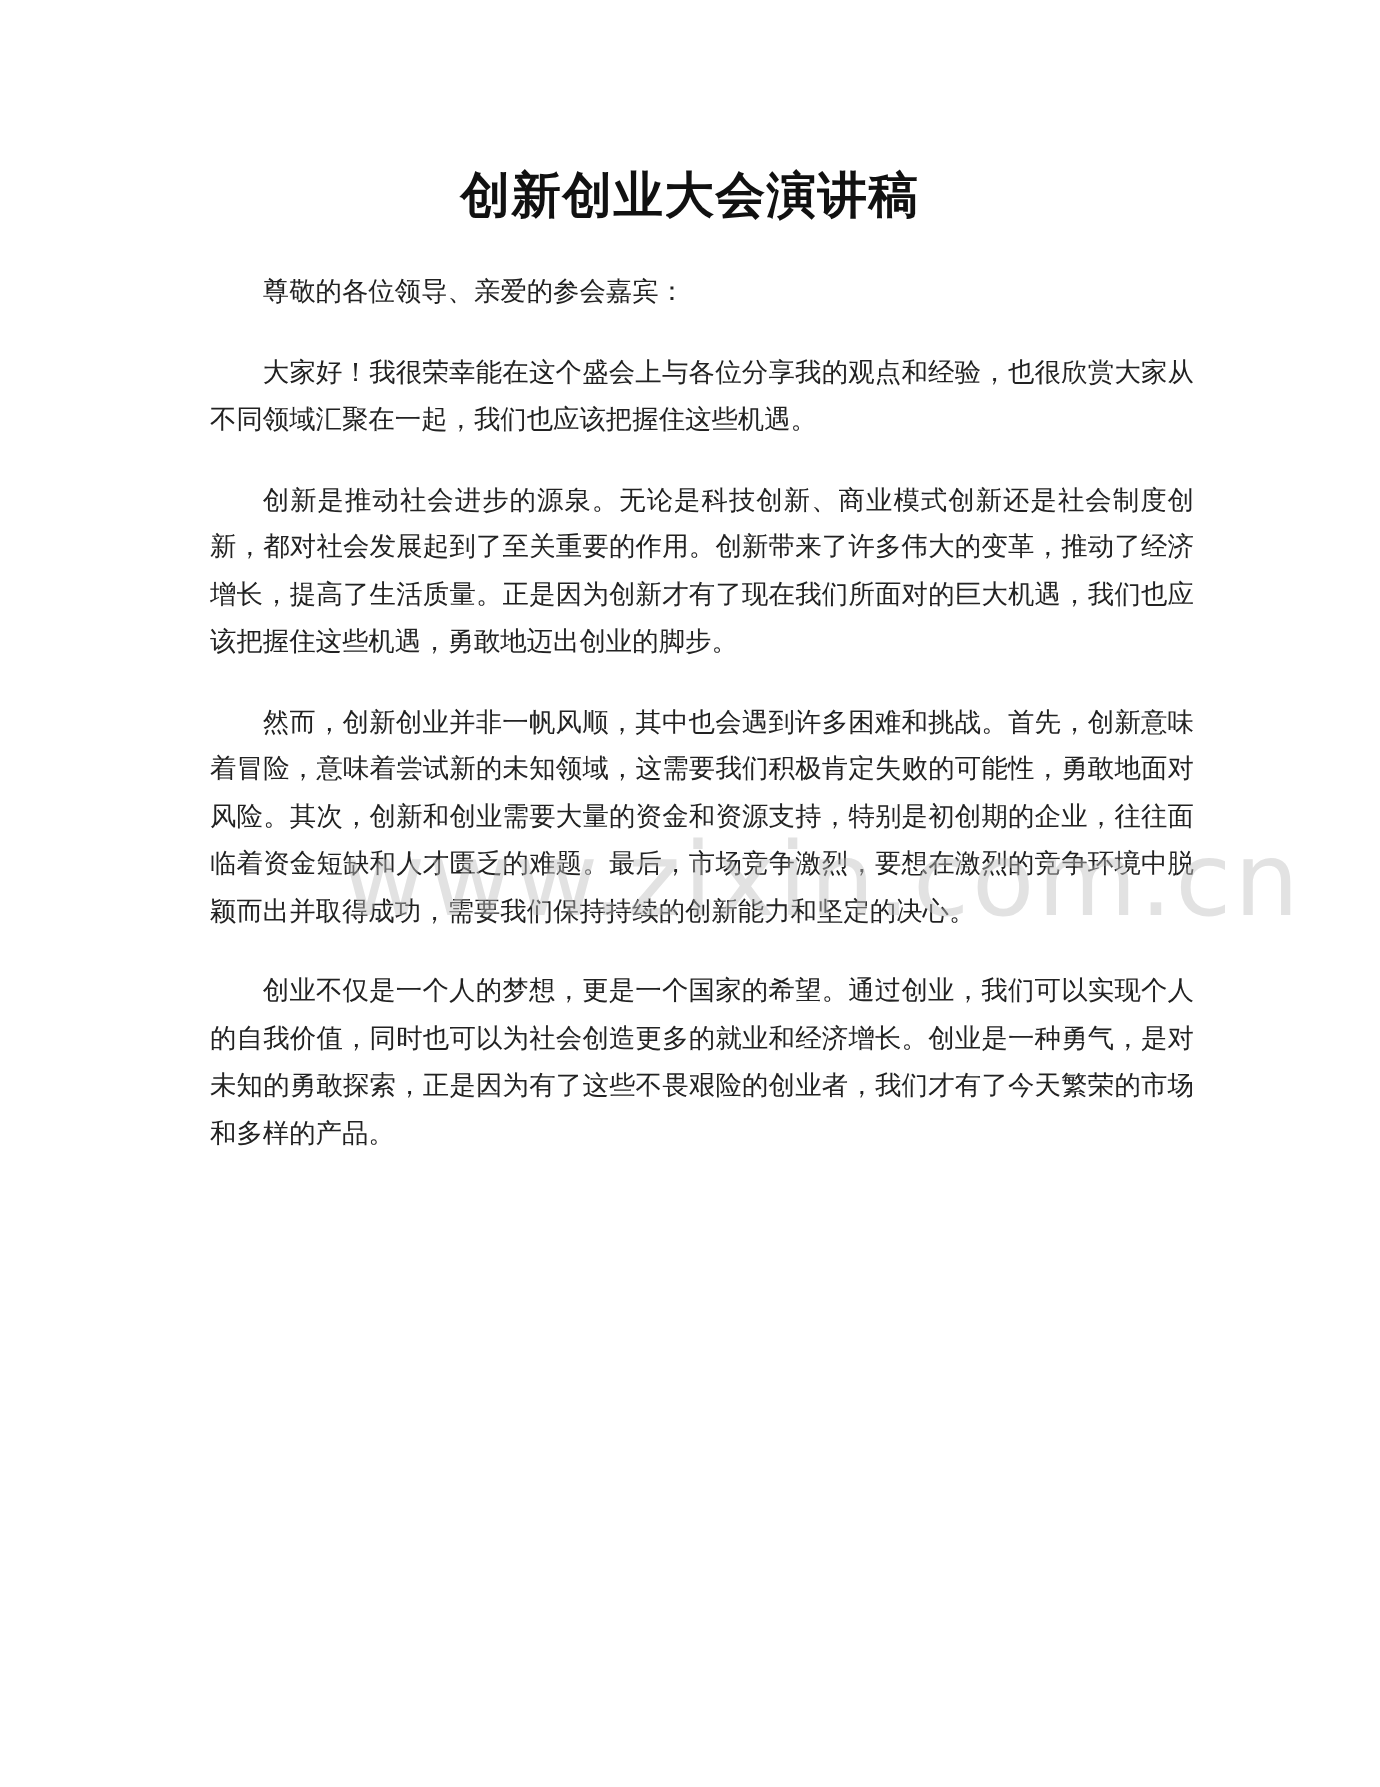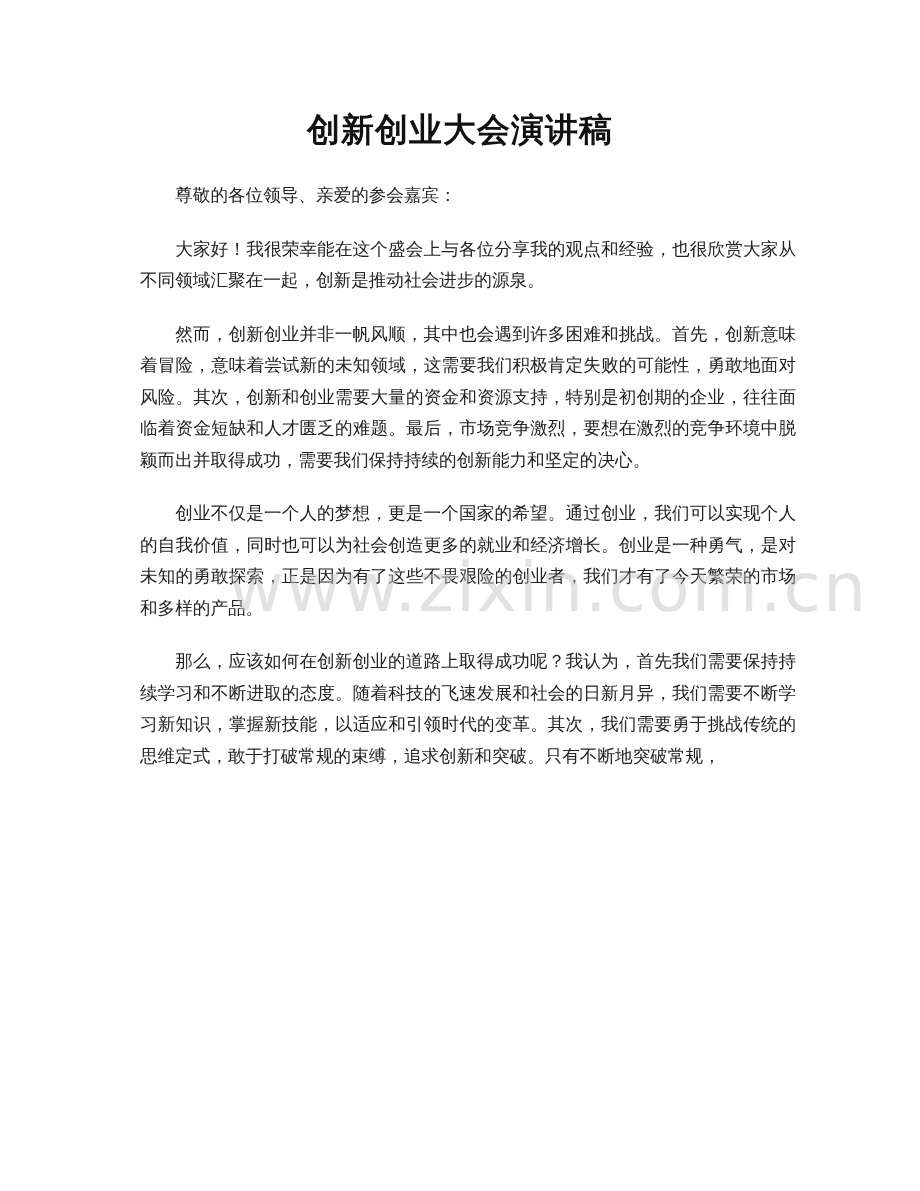--- a/index.html
+++ b/index.html
@@ -28,20 +28,20 @@
   }
 </style>
 </head>
 <body>
 
 <div class="page">
   <div class="title">创新创业大会演讲稿</div>
 
   <div class="body-text">
     <p>尊敬的各位领导、亲爱的参会嘉宾：</p>
-    <p>大家好！我很荣幸能在这个盛会上与各位分享我的观点和经验，也很欣赏大家从不同领域汇聚在一起，创新是推动社会进步的源泉。</p>
+    <p>大家好！我很荣幸能在这个盛会上与各位分享我的观点和经验，也很欣赏大家从不同领域汇聚在一起，我们也应该把握住这些机遇。</p>
+    <p>创新是推动社会进步的源泉。无论是科技创新、商业模式创新还是社会制度创新，都对社会发展起到了至关重要的作用。创新带来了许多伟大的变革，推动了经济增长，提高了生活质量。正是因为创新才有了现在我们所面对的巨大机遇，我们也应该把握住这些机遇，勇敢地迈出创业的脚步。</p>
     <p>然而，创新创业并非一帆风顺，其中也会遇到许多困难和挑战。首先，创新意味着冒险，意味着尝试新的未知领域，这需要我们积极肯定失败的可能性，勇敢地面对风险。其次，创新和创业需要大量的资金和资源支持，特别是初创期的企业，往往面临着资金短缺和人才匮乏的难题。最后，市场竞争激烈，要想在激烈的竞争环境中脱颖而出并取得成功，需要我们保持持续的创新能力和坚定的决心。</p>
     <p>创业不仅是一个人的梦想，更是一个国家的希望。通过创业，我们可以实现个人的自我价值，同时也可以为社会创造更多的就业和经济增长。创业是一种勇气，是对未知的勇敢探索，正是因为有了这些不畏艰险的创业者，我们才有了今天繁荣的市场和多样的产品。</p>
-    <p>那么，应该如何在创新创业的道路上取得成功呢？我认为，首先我们需要保持持续学习和不断进取的态度。随着科技的飞速发展和社会的日新月异，我们需要不断学习新知识，掌握新技能，以适应和引领时代的变革。其次，我们需要勇于挑战传统的思维定式，敢于打破常规的束缚，追求创新和突破。只有不断地突破常规，</p>
   </div>
 
   <div class="watermark">www.zixin.com.cn</div>
 </div>
 
 </body></html>

